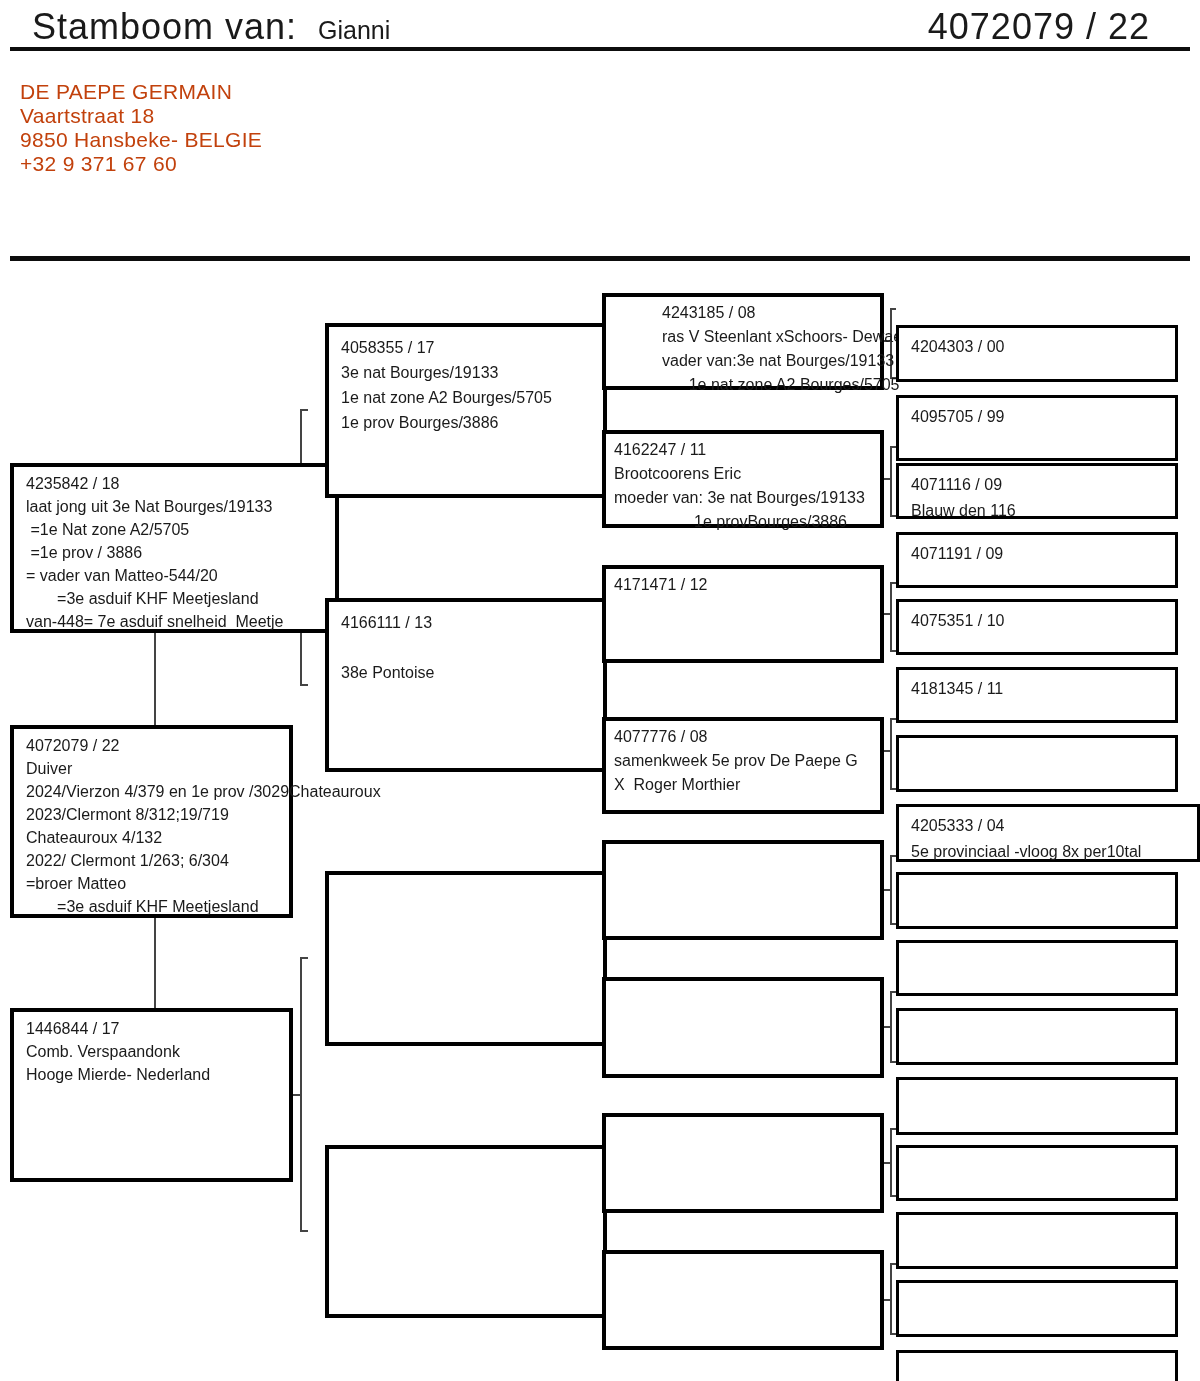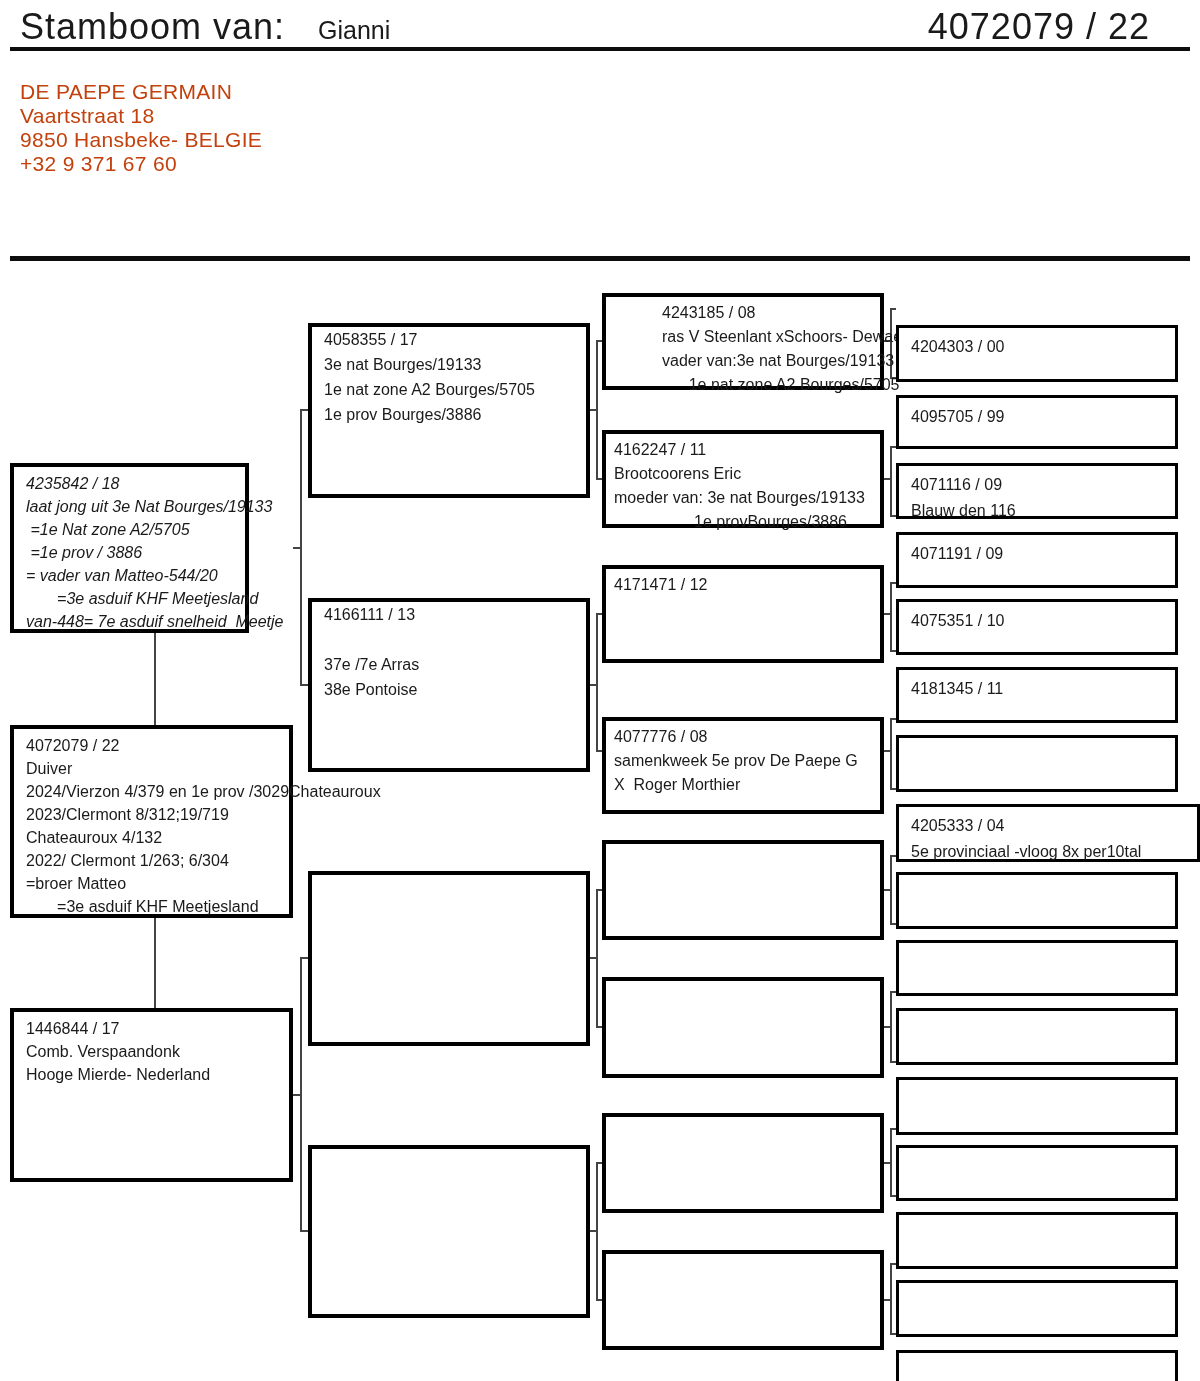--- a/index.html
+++ b/index.html
@@ -6,21 +6,21 @@
   .page{
     position:relative;
     width:1200px;height:1381px;
     background:#ffffff;
     font-family:"Liberation Sans", sans-serif;
     color:#111;
     overflow:hidden;
   }
   
   .title{
-    position:absolute;left:20px;top:6px;
+    position:absolute;left:32px;top:6px;
     font-size:36px;letter-spacing:1px;color:#1a1a1a;
   }
   .subject-name{
     position:absolute;left:318px;top:16px;
     font-size:25px;color:#1a1a1a;
   }
   .ring-number{
     position:absolute;right:50px;top:6px;
     font-size:36px;letter-spacing:1px;color:#1a1a1a;
   }
@@ -36,21 +36,21 @@
     box-sizing:border-box;overflow:visible;z-index:2;
   }
   .pbox.c4{border-width:3px;}
   .box-line{
     white-space:pre;font-size:16px;color:#1a1a1a;
     padding-left:12px;overflow:visible;
   }
   .c1 .box-line{height:23px;line-height:23px;}
   .c1{padding-top:5px;}
   .c2 .box-line{height:25px;line-height:25px;}
-  .c2{}
+  .c2{padding-top:8px;margin-left:17px;}
   .c3 .box-line{height:24px;line-height:24px;padding-left:8px;}
   .c3{padding-top:4px;}
   .c4 .box-line{height:26px;line-height:26px;}
   .c4{padding-top:6px;margin-top:44px;}
   .conn{position:absolute;background:#444;z-index:1;}
 </style>
 </head>
 <body>
 
 <div class="page">
@@ -63,21 +63,21 @@
   <div class="owner">
     <div>DE PAEPE GERMAIN</div>
     <div>Vaartstraat 18</div>
     <div>9850 Hansbeke- BELGIE</div>
     <div>+32 9 371 67 60</div>
   </div>
 
   <div class="rule" style="left:10px;top:256px;width:1180px;height:5px;"></div>
 
   <div class="tree" id="tree">
-      <div class="pbox c1" style="left: 10px; top: 463px; width: 239px; height: 170px; font-style: italic;">
+      <div class="pbox c1" style="left: 10px; top: 463px; width: 329px; height: 170px;">
         <div class="box-line">4235842 / 18</div>
         <div class="box-line">laat jong uit 3e Nat Bourges/19133</div>
         <div class="box-line"> =1e Nat zone A2/5705</div>
         <div class="box-line"> =1e prov / 3886</div>
         <div class="box-line">= vader van Matteo-544/20</div>
         <div class="box-line">       =3e asduif KHF Meetjesland</div>
         <div class="box-line">van-448= 7e asduif snelheid  Meetje</div>
       </div>
       <div class="pbox c1" style="left: 10px; top: 725px; width: 283px; height: 193px;">
         <div class="box-line">4072079 / 22</div>
@@ -96,21 +96,20 @@
       </div>
       <div class="pbox c2" style="left: 308px; top: 323px; width: 282px; height: 175px;">
         <div class="box-line">4058355 / 17</div>
         <div class="box-line">3e nat Bourges/19133</div>
         <div class="box-line">1e nat zone A2 Bourges/5705</div>
         <div class="box-line">1e prov Bourges/3886</div>
       </div>
       <div class="pbox c2" style="left: 308px; top: 598px; width: 282px; height: 174px;">
         <div class="box-line">4166111 / 13</div>
         <div class="box-line"></div>
-        <div class="box-line">37e /7e Arras</div>
         <div class="box-line">38e Pontoise</div>
       </div>
       <div class="pbox c2" style="left: 308px; top: 871px; width: 282px; height: 175px;"></div>
       <div class="pbox c2" style="left: 308px; top: 1145px; width: 282px; height: 173px;"></div>
       <div class="pbox c3" style="left: 602px; top: 293px; width: 282px; height: 97px; padding-left: 48px;">
         <div class="box-line">4243185 / 08</div>
         <div class="box-line">ras V Steenlant xSchoors- Dewaele</div>
         <div class="box-line">vader van:3e nat Bourges/19133</div>
         <div class="box-line">      1e nat zone A2 Bourges/5705</div>
       </div>
@@ -128,21 +127,21 @@
         <div class="box-line">samenkweek 5e prov De Paepe G</div>
         <div class="box-line">X  Roger Morthier</div>
       </div>
       <div class="pbox c3" style="left: 602px; top: 840px; width: 282px; height: 100px;"></div>
       <div class="pbox c3" style="left: 602px; top: 977px; width: 282px; height: 101px;"></div>
       <div class="pbox c3" style="left: 602px; top: 1113px; width: 282px; height: 100px;"></div>
       <div class="pbox c3" style="left: 602px; top: 1250px; width: 282px; height: 100px;"></div>
       <div class="pbox c4" style="left: 896px; top: 281px; width: 282px; height: 57px;">
         <div class="box-line">4204303 / 00</div>
       </div>
-      <div class="pbox c4" style="left: 896px; top: 351px; width: 282px; height: 54px;">
+      <div class="pbox c4" style="left: 896px; top: 351px; width: 282px; height: 66px;">
         <div class="box-line">4095705 / 99</div>
       </div>
       <div class="pbox c4" style="left: 896px; top: 419px; width: 282px; height: 56px;">
         <div class="box-line">4071116 / 09</div>
         <div class="box-line">Blauw den 116</div>
       </div>
       <div class="pbox c4" style="left: 896px; top: 488px; width: 282px; height: 56px;">
         <div class="box-line">4071191 / 09</div>
       </div>
       <div class="pbox c4" style="left: 896px; top: 555px; width: 282px; height: 56px;">

